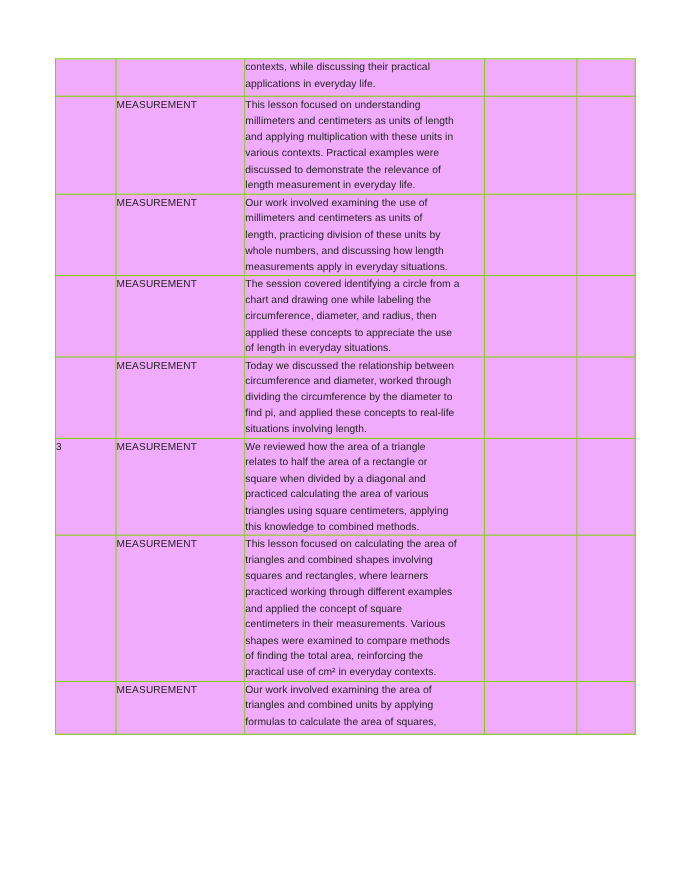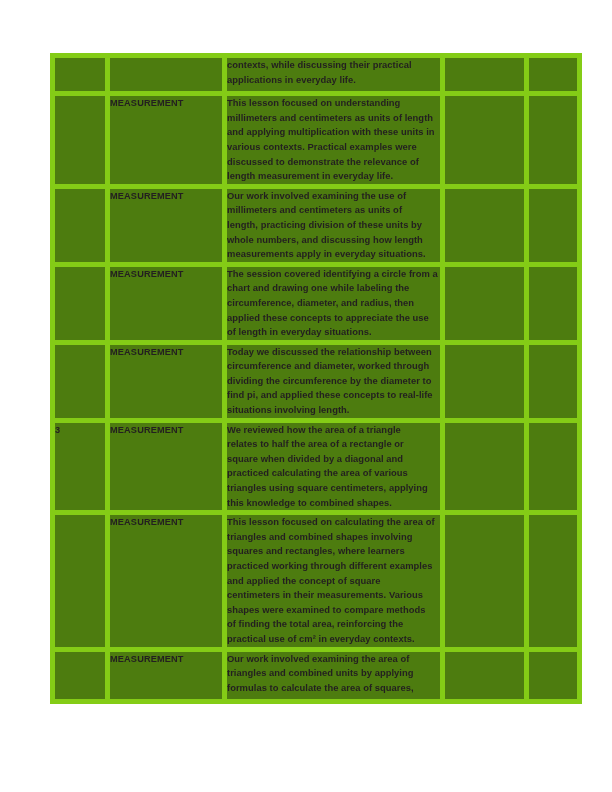--- a/index.html
+++ b/index.html
@@ -25,25 +25,24 @@
   }
   table.lesson-table {
     position: absolute;
     left: 50px;
     top: 53px;
     width: 527px;
     border-collapse: collapse;
     table-layout: fixed;
   }
   table.lesson-table td {
-    border: 5px solid #84cc16;
+    border: 1px solid #84cc16;
     vertical-align: top;
     padding: 0;
-    background: #4d7c0f;
-    font-weight: bold;
+    background: #f0abfc;
   }
   col.c-num   { width: 55px; }
   col.c-topic { width: 117px; }
   col.c-desc  { width: 218px; }
   col.c-blank1{ width: 84px; }
   col.c-blank2{ width: 53px; }
 
   .cell-num {
     font-size: 9.2px;
     color: #231f20;
@@ -160,21 +159,21 @@
 
       <tr>
         <td class="cell-num">3</td>
         <td class="cell-topic">MEASUREMENT</td>
         <td class="cell-desc">
           <span class="desc-text">We reviewed how the area of a triangle
 relates to half the area of a rectangle or
 square when divided by a diagonal and
 practiced calculating the area of various
 triangles using square centimeters, applying
-this knowledge to combined shapes.</span>
+this knowledge to combined methods.</span>
         </td>
         <td class="cell-blank"></td>
         <td class="cell-blank"></td>
       </tr>
 
       <tr>
         <td class="cell-num"></td>
         <td class="cell-topic">MEASUREMENT</td>
         <td class="cell-desc">
           <span class="desc-text">This lesson focused on calculating the area of

